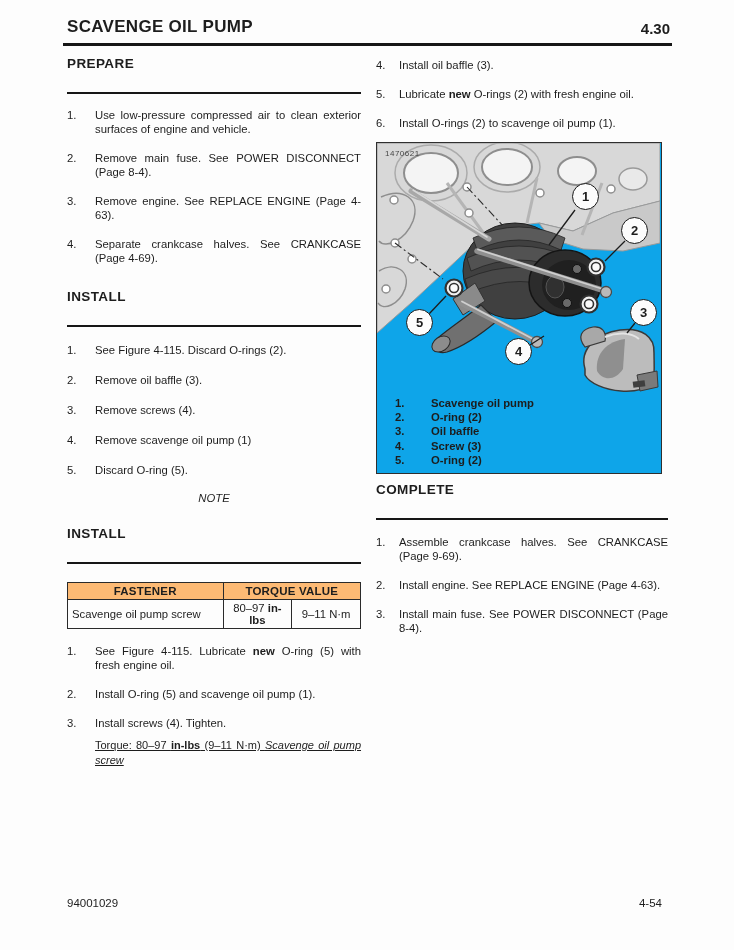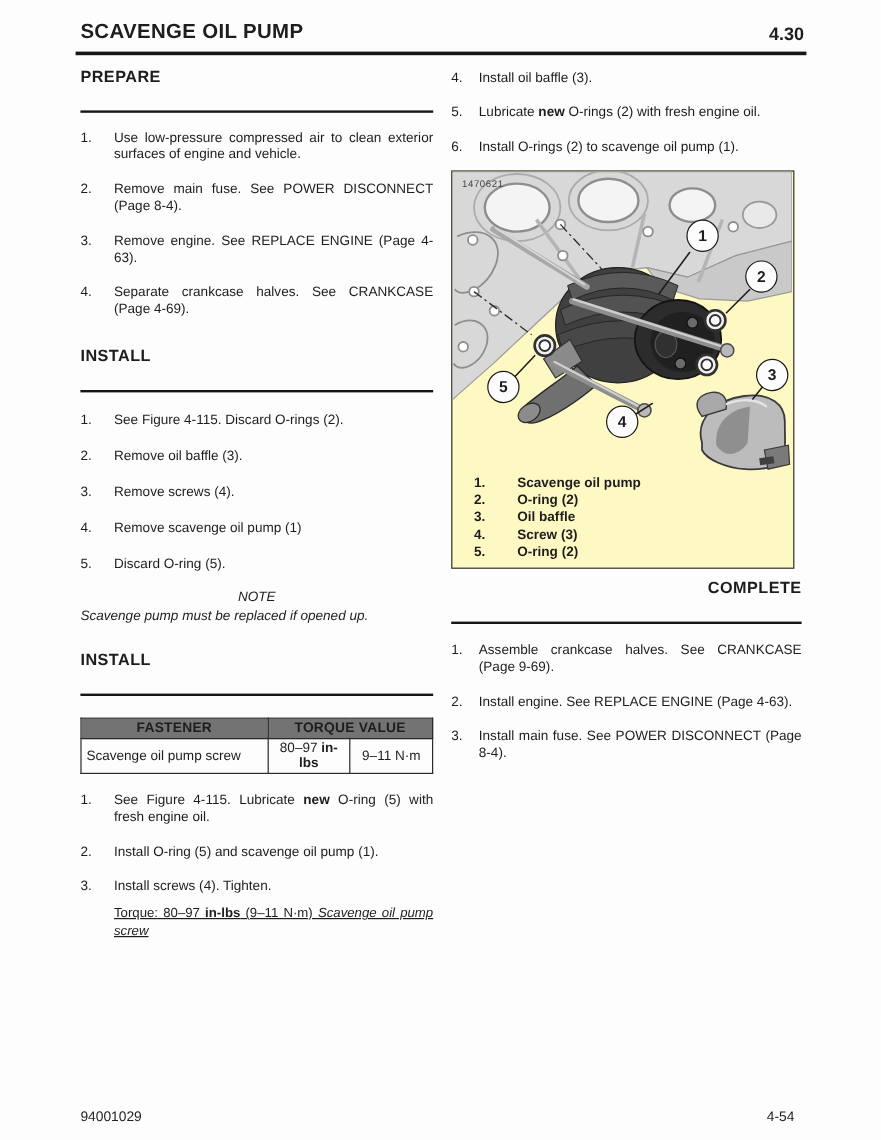--- a/index.html
+++ b/index.html
@@ -19,60 +19,60 @@
   .section-num { font-size:15px; font-weight:bold; padding-right:2px;margin-left:36px; }
 
   
   .col-left  { position:absolute; left:67px;  top:56px; width:294px; }
   .col-right { position:absolute; left:376px; top:52px; width:292px; }
 
   .sec {
     font-size:13.5px; font-weight:bold; letter-spacing:.4px;
     margin:0; padding-bottom:21px; border-bottom:2px solid #161616;
   }
-  .mt22 { margin-top:22px; } .mt24 { margin-top:24px; } .mt8 { margin-top:8px;text-align:right; }
+  .mt22 { margin-top:22px; } .mt24 { margin-top:24px; } .mt8 { margin-top:8px; }
 
   .step { display:flex; margin-top:15px; font-size:11.3px; line-height:14px; }
   .step.first { margin-top:14px; }
   .step .n { flex:none; width:28px; }
   .col-right .step .n { width:23px; }
   .step .t { flex:1; text-align:justify; }
   .rm .step { margin-top:16px; }
 
   .note-label { margin-top:15px; text-align:center; font-style:italic; font-size:11.3px; }
   .note-text  { margin-top:4px;  font-style:italic; font-size:11.3px; }
 
   
   .torque-table { width:100%; border-collapse:collapse; margin-top:18px; font-size:11.3px; table-layout:fixed; }
   .torque-table th, .torque-table td { border:1.4px solid #2a2a2a; padding:2px 4px; }
-  .torque-table th { background:#737373; font-size:11.5px; text-align:center; letter-spacing:.2px; }
+  .torque-table th { background:#fdba74; font-size:11.5px; text-align:center; letter-spacing:.2px; }
   .torque-table .c { text-align:center; }
   .w50 { width:50%; }
 
   .torque-note { margin:8px 0 0 28px; font-size:11px; line-height:15px; text-align:justify;text-decoration:underline; }
 
   
-  .fig { margin:12px 0 0 0; width:286px; border:1.4px solid #2f2f2f; background:#fef9c3; box-sizing:border-box; }
+  .fig { margin:12px 0 0 0; width:286px; border:1.4px solid #2f2f2f; background:#0ea5e9; box-sizing:border-box; }
   .fig-art { position:relative; width:283px; height:250px; }
   .fig-id { position:absolute; top:6px; left:8px; font-size:8px; color:#454545; letter-spacing:.5px; }
   .callout {
     position:absolute; width:25px; height:25px; box-sizing:content-box;
     border:1.6px solid #1a1a1a; border-radius:50%; background:#fcfcfc;
     display:flex; align-items:center; justify-content:center;
     font-weight:bold; font-size:13px;
   }
   .fig-legend { padding:3px 8px 6px 18px; }
   .legend-row { display:flex; font-weight:bold; font-size:11.3px; line-height:14.2px; }
   .legend-row .n { flex:none; width:36px; }
   .fig-caption { width:286px; margin-top:5px; text-align:center; font-weight:bold; font-size:11.4px; }
 
   
   .footer {
     position:absolute; left:67px; top:897px; width:595px;
-    display:flex; justify-content:space-between; font-size:11.5px;margin-top:28px;
+    display:flex; justify-content:space-between; font-size:11.5px;
   }
 </style>
 </head>
 <body>
 
 <div class="page">
 
   <header class="page-header">
     <h1 class="page-title">SCAVENGE OIL PUMP</h1>
     <div class="section-num">4.30</div>
@@ -115,21 +115,20 @@
       <div class="step">
         <span class="n">4.</span>
         <div class="t">Remove scavenge oil pump (1)</div>
       </div>
       <div class="step">
         <span class="n">5.</span>
         <div class="t">Discard O-ring (5).</div>
       </div>
     </div>
     <div class="note-label">NOTE</div>
-    <div class="note-text">Scavenge pump must be replaced if opened up.</div>
 
     <h2 class="sec mt22">INSTALL</h2>
 
     <table class="torque-table">
       <tbody>
           <tr>
         <th class="w50">FASTENER</th>
         <th colspan="2">TORQUE VALUE</th>
       </tr>
       <tr>

